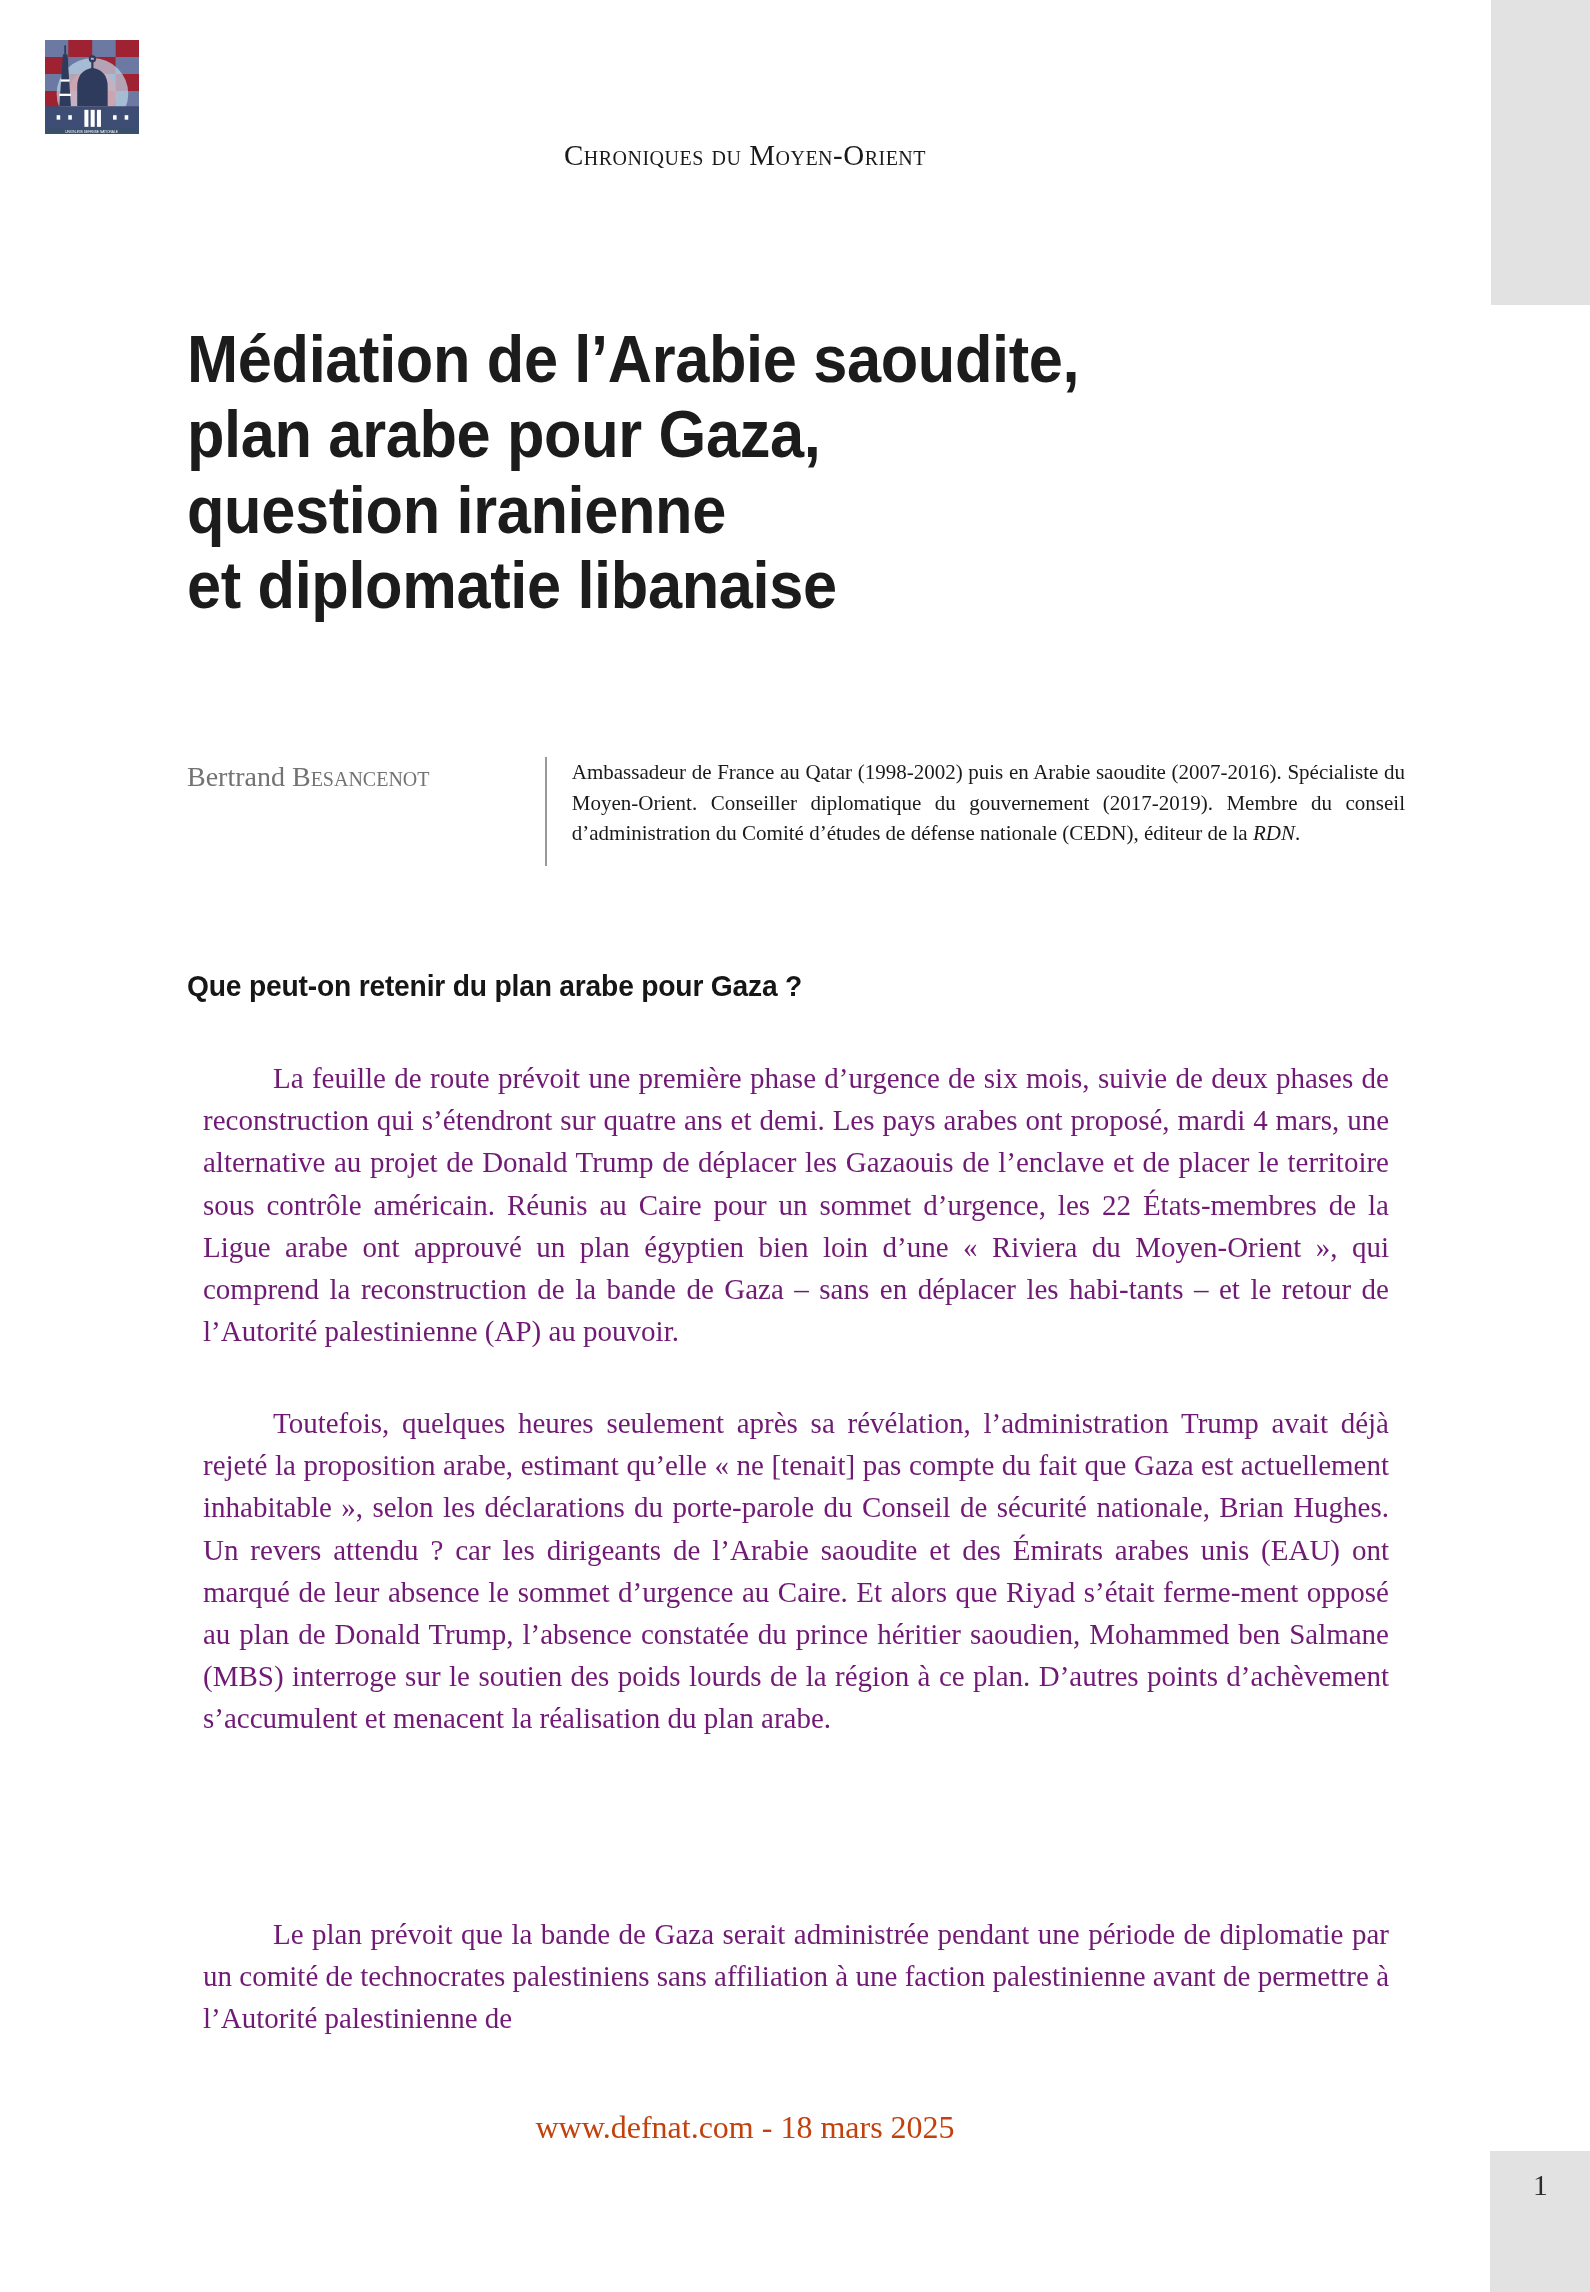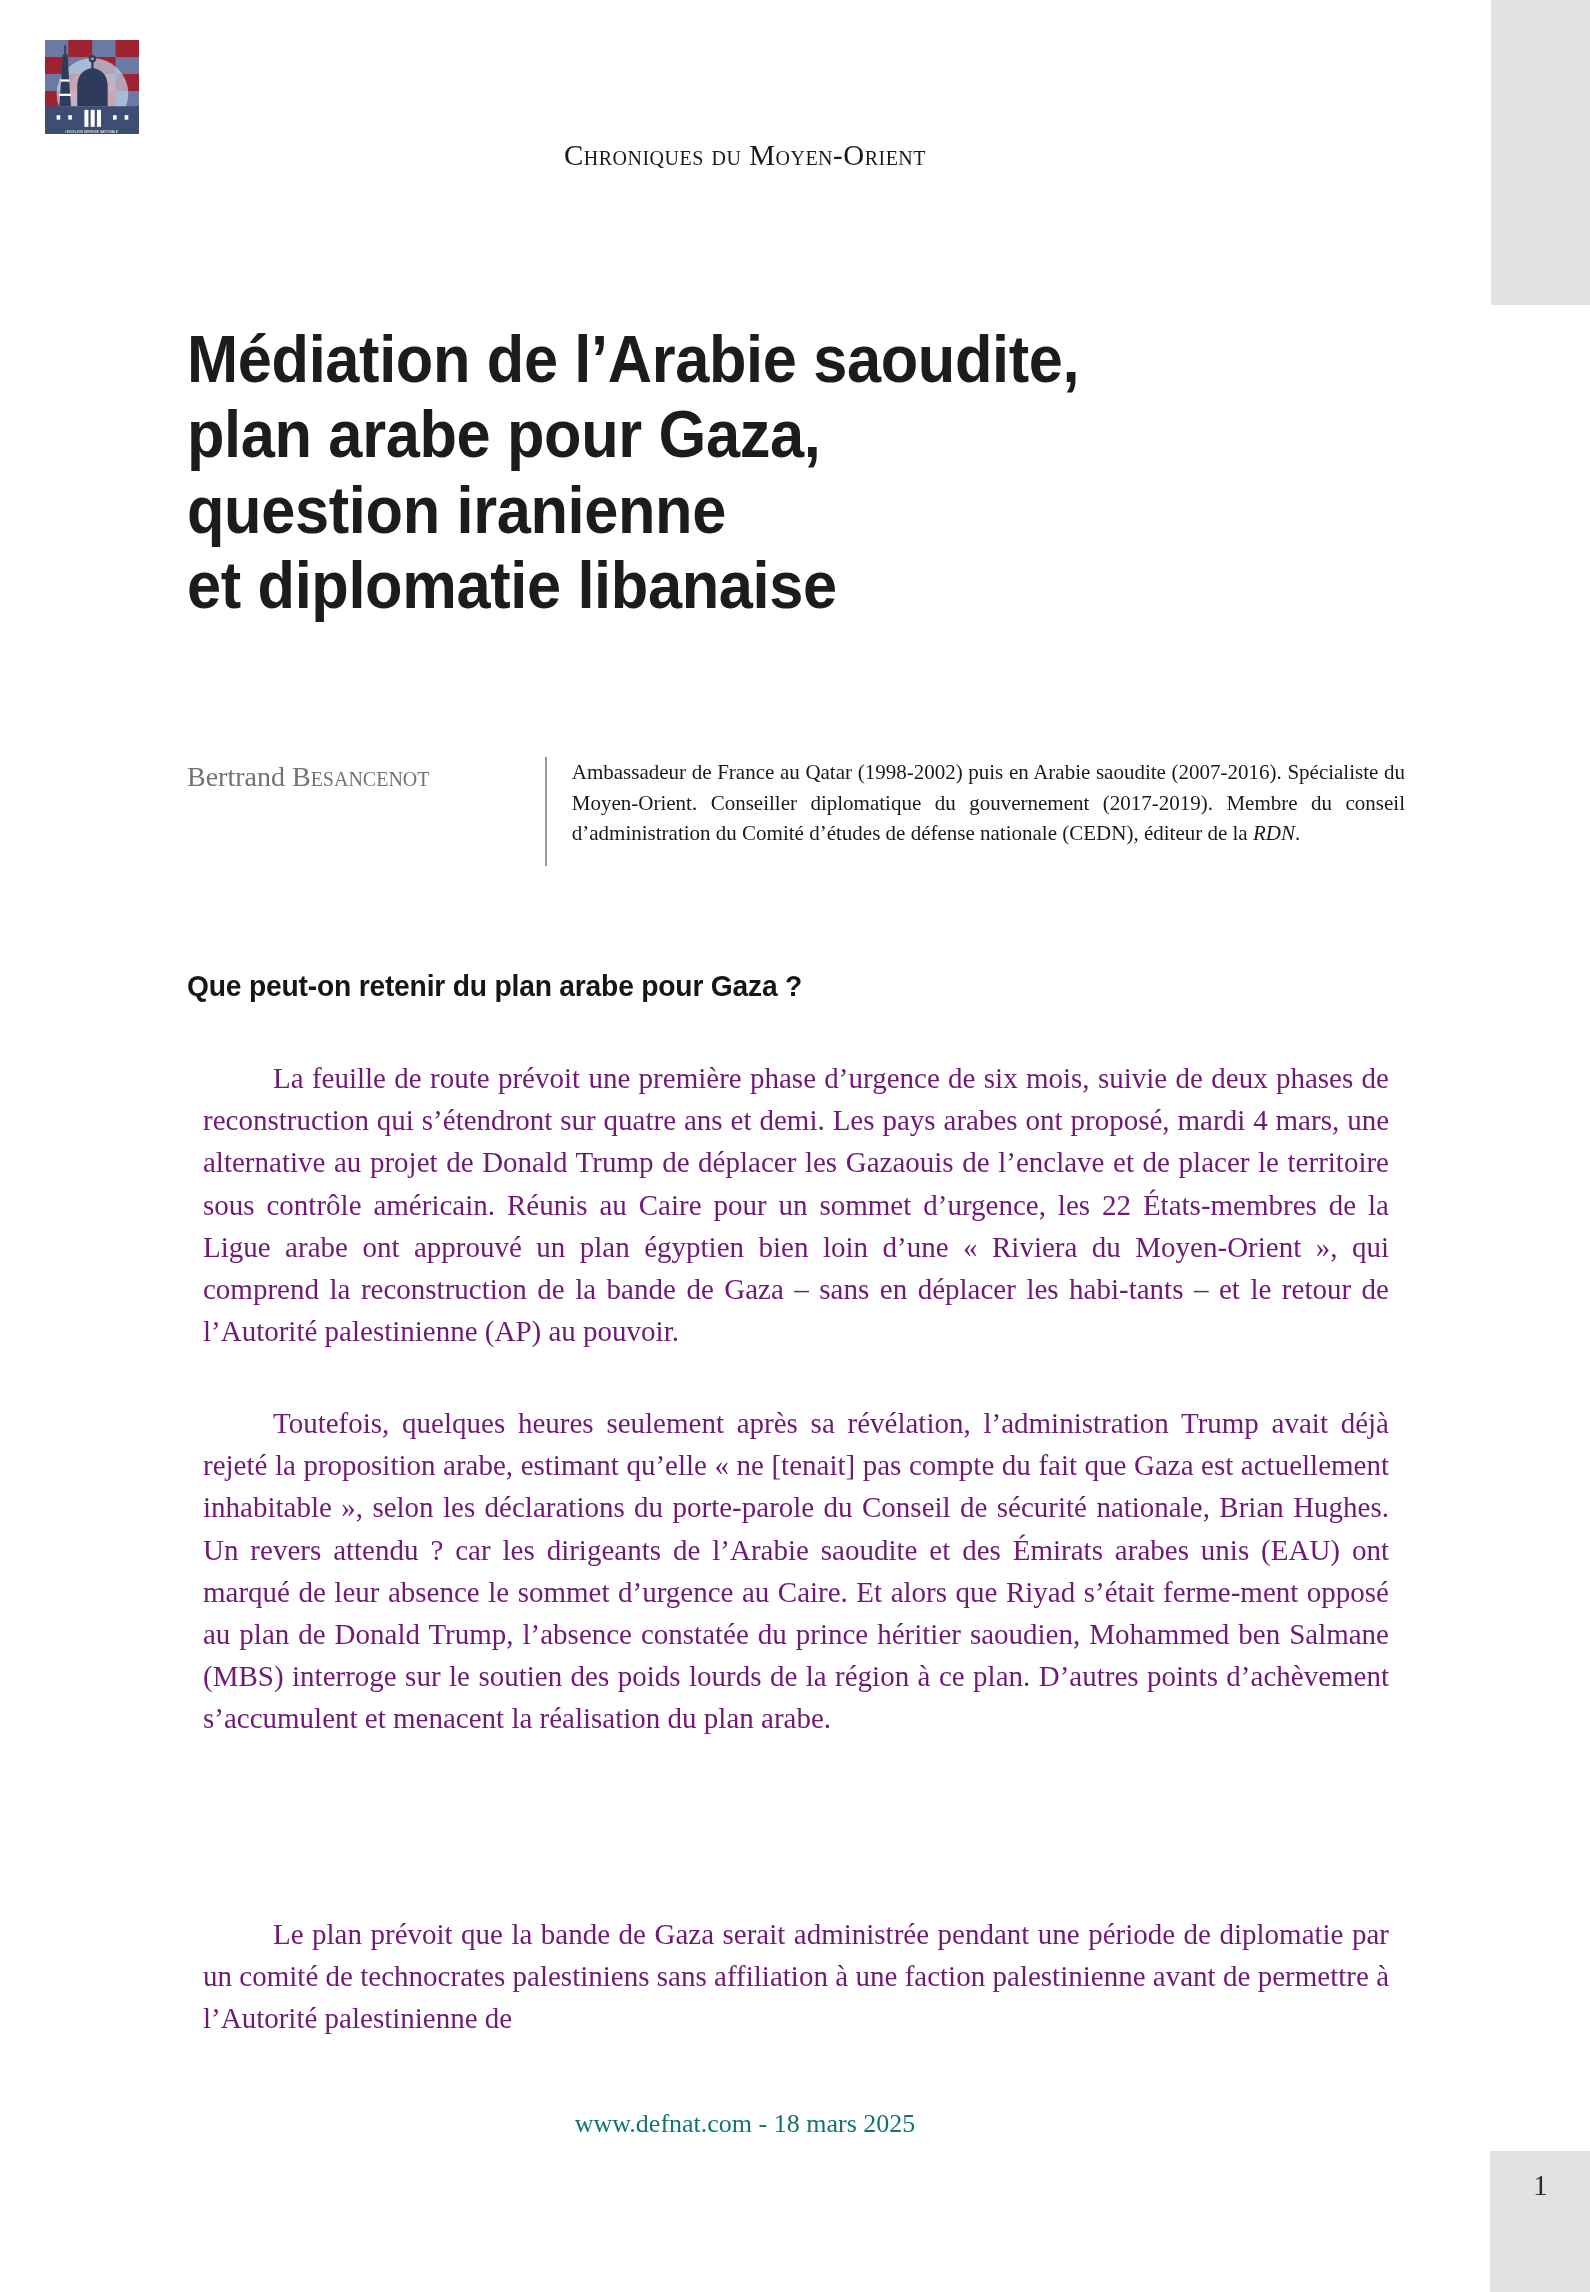--- a/index.html
+++ b/index.html
@@ -144,22 +144,22 @@
   }
 
   
   #footer {
     position: absolute;
     left: 0;
     top: 2109px;
     width: 1490px;
     text-align: center;
     font-family: "Liberation Serif", "DejaVu Serif", serif;
-    font-size: 26px;
-    color: #0f766e;
+    font-size: 32px;
+    color: #c2410c;
   }
 
   
   #page-number-box {
     position: absolute;
     right: 0;
     bottom: 0;
     width: 101px;
     height: 142px;
     background: #e2e2e2;

